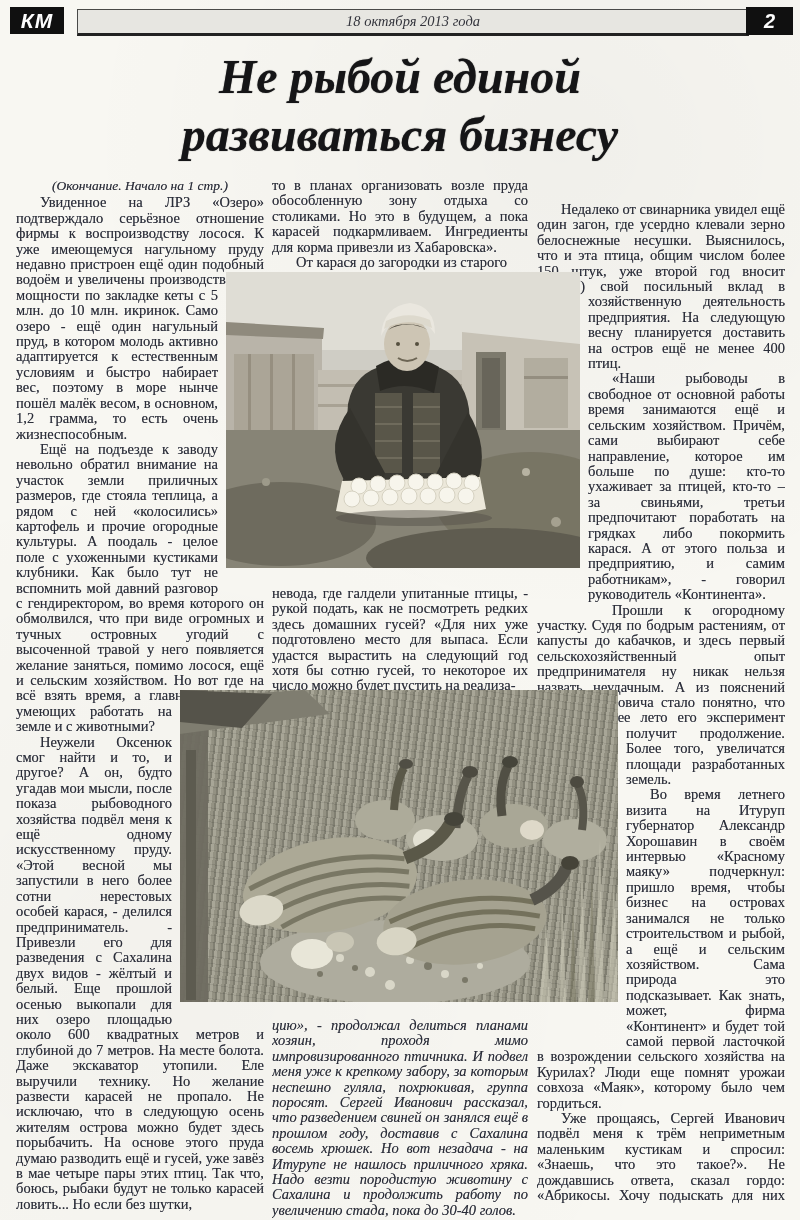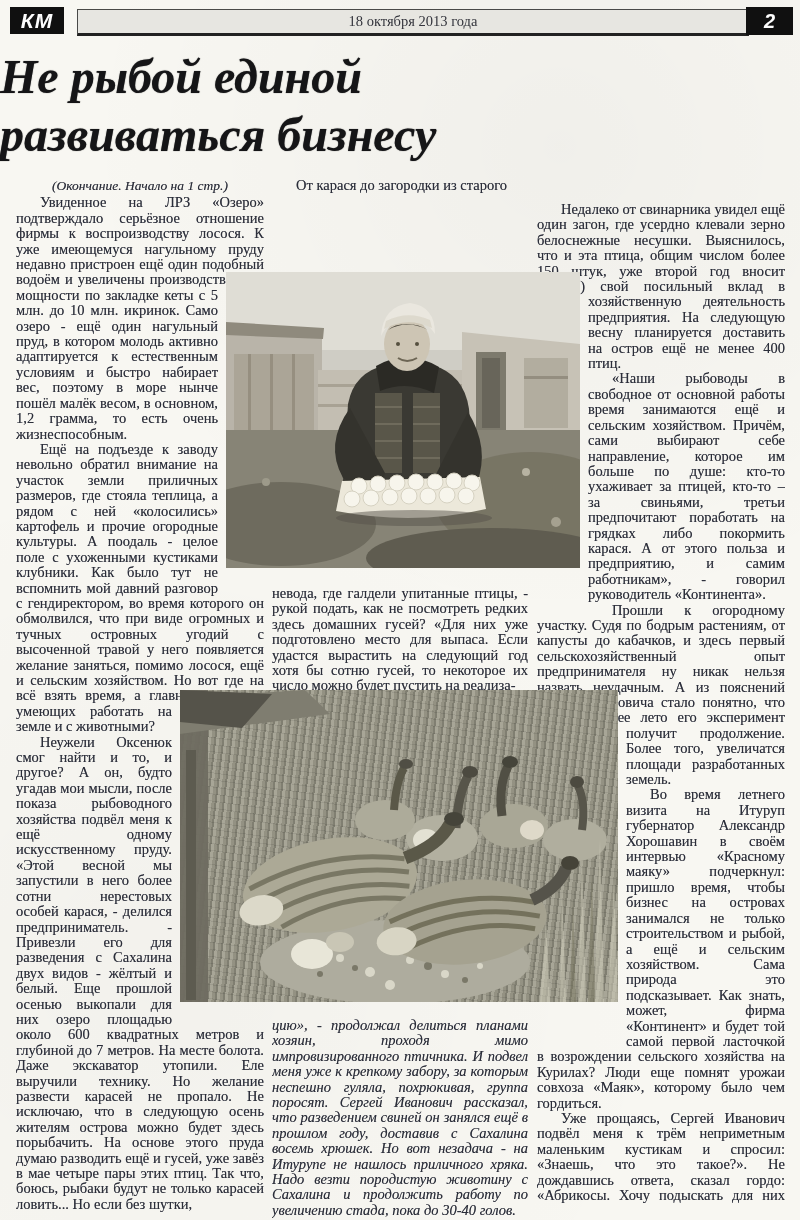--- a/index.html
+++ b/index.html
@@ -19,31 +19,31 @@
     display:flex;align-items:center;justify-content:center;
     font-family:"Liberation Sans", sans-serif;font-weight:bold;font-style:italic;
     font-size:21px;letter-spacing:1px;
   }
   .date-bar{
     position:absolute;left:77px;top:9px;width:670px;height:23px;
     background:#e7e6e1;
     border:1px solid #4a4a48;border-bottom:3px solid #222;
     display:flex;align-items:center;justify-content:center;
   }
-  .date-bar .date{font-size:14.5px;color:#33343c;}
+  .date-bar .date{font-style:italic;font-size:14.5px;color:#33343c;}
   .page-num-box{
     position:absolute;left:746px;top:7px;width:47px;height:28px;
     background:#101010;color:#fdfdfd;
     display:flex;align-items:center;justify-content:center;
     font-family:"Liberation Sans", sans-serif;font-weight:bold;font-size:20px;font-style:italic;
   }
   
   .headline{
     position:absolute;left:0;top:48px;width:800px;margin:0;
-    text-align:left;font-weight:bold;font-style:italic;
+    text-align:center;font-weight:bold;font-style:italic;
     font-size:48px;line-height:58px;color:#151517;
     text-shadow:0 0 1px rgba(20,20,20,.7);
   }
   .headline .hl-line{display:block;}
   
   .col{
     position:absolute;top:178px;
     font-size:14.5px;line-height:15.4px;text-align:justify;
     text-shadow:0 0 .5px rgba(43,46,58,.55);
     overflow:hidden;
@@ -107,20 +107,21 @@
     <div class="fl-r clr" style="height:120px"></div>
     <div class="fl-r clr" style="width:92px;height:318px"></div>
     <p class="note">(Окончание. Начало на 1 стр.)</p>
     <p>Увиденное на ЛРЗ «Озеро» подтверждало серьёзное отношение фирмы к воспроизводству лосося. К уже имеющемуся нагульному пруду недавно пристроен ещё один подобный водоём и увеличены производственные мощности по закладке кеты с 5 млн. до 10 млн. икринок. Само озеро - ещё один нагульный пруд, в котором молодь активно адаптируется к естественным условиям и быстро набирает вес, поэтому в море нынче пошёл малёк весом, в основном, 1,2 грамма, то есть очень жизнеспособным.</p>
     <p>Ещё на подъезде к заводу невольно обратил внимание на участок земли приличных размеров, где стояла теплица, а рядом с ней «колосились» картофель и прочие огородные культуры. А поодаль - целое поле с ухоженными кустиками клубники. Как было тут не вспомнить мой давний разговор с гендиректором, во время которого он обмолвился, что при виде огромных и тучных островных угодий с высоченной травой у него появляется желание заняться, помимо лосося, ещё и сельским хозяйством. Но вот где на всё взять время, а главное – людей, умеющих работать на земле и с животными?</p>
     <p>Неужели Оксенюк смог найти и то, и другое? А он, будто угадав мои мысли, после показа рыбоводного хозяйства подвёл меня к ещё одному искусственному пруду. «Этой весной мы запустили в него более сотни нерестовых особей карася, - делился предприниматель. - Привезли его для разведения с Сахалина двух видов - жёлтый и белый. Еще прошлой осенью выкопали для них озеро площадью около 600 квадратных метров и глубиной до 7 метров. На месте болота. Даже экскаватор утопили. Еле выручили технику. Но желание развести карасей не пропало. Не исключаю, что в следующую осень жителям острова можно будет здесь порыбачить. На основе этого пруда думаю разводить ещё и гусей, уже завёз в мае четыре пары этих птиц. Так что, боюсь, рыбаки будут не только карасей ловить...   Но если без шутки,</p>
   </div>
 
   <div class="col col2">
     <div class="b-a">
+      <p class="noindent">то в планах  организовать возле пруда обособленную зону отдыха со столиками. Но это в будущем, а пока карасей подкармливаем. Ингредиенты для корма привезли из Хабаровска».</p>
       <p>От карася до загородки из старого</p>
     </div>
     <div class="b-b">
       <p class="noindent">невода, где галдели упитанные птицы, - рукой подать, как не посмотреть редких здесь домашних гусей? «Для них уже подготовлено место для выпаса. Если удастся вырастить на следующий год хотя бы сотню гусей, то некоторое их число можно будет пустить на реализа-</p>
     </div>
     <div class="b-c">
       <p class="noindent">цию», - продолжал делиться планами хозяин, проходя мимо импровизированного птичника. И подвел меня уже к крепкому забору, за которым неспешно гуляла, похрюкивая, группа поросят. Сергей Иванович рассказал, что разведением свиней он занялся ещё в прошлом году, доставив с Сахалина восемь хрюшек. Но вот незадача - на Итурупе не нашлось приличного хряка. Надо везти породистую животину с Сахалина и продолжить работу по увеличению стада, пока до 30-40 голов.</p>
     </div>
   </div>
 

